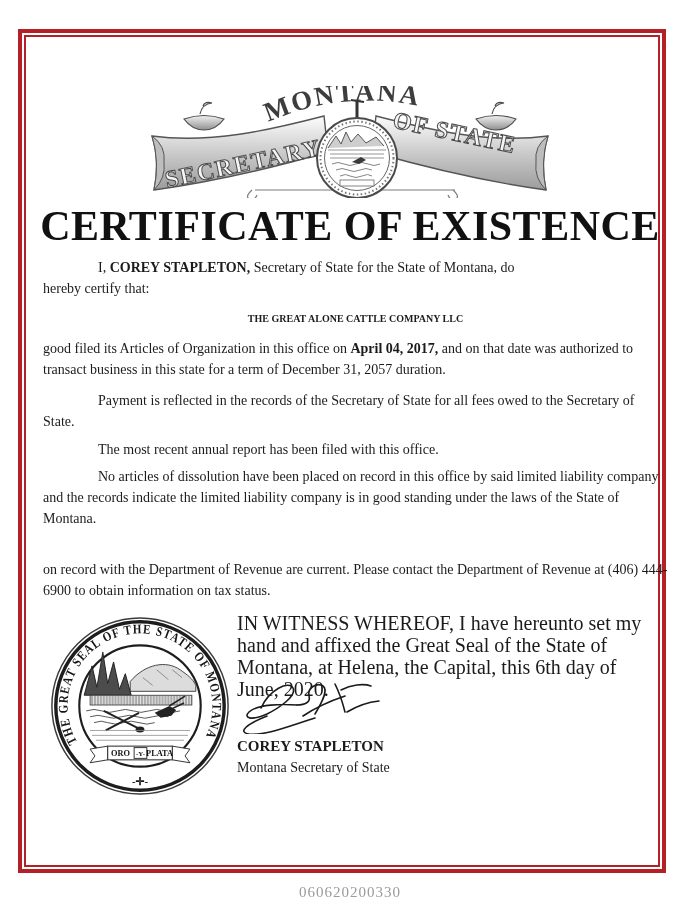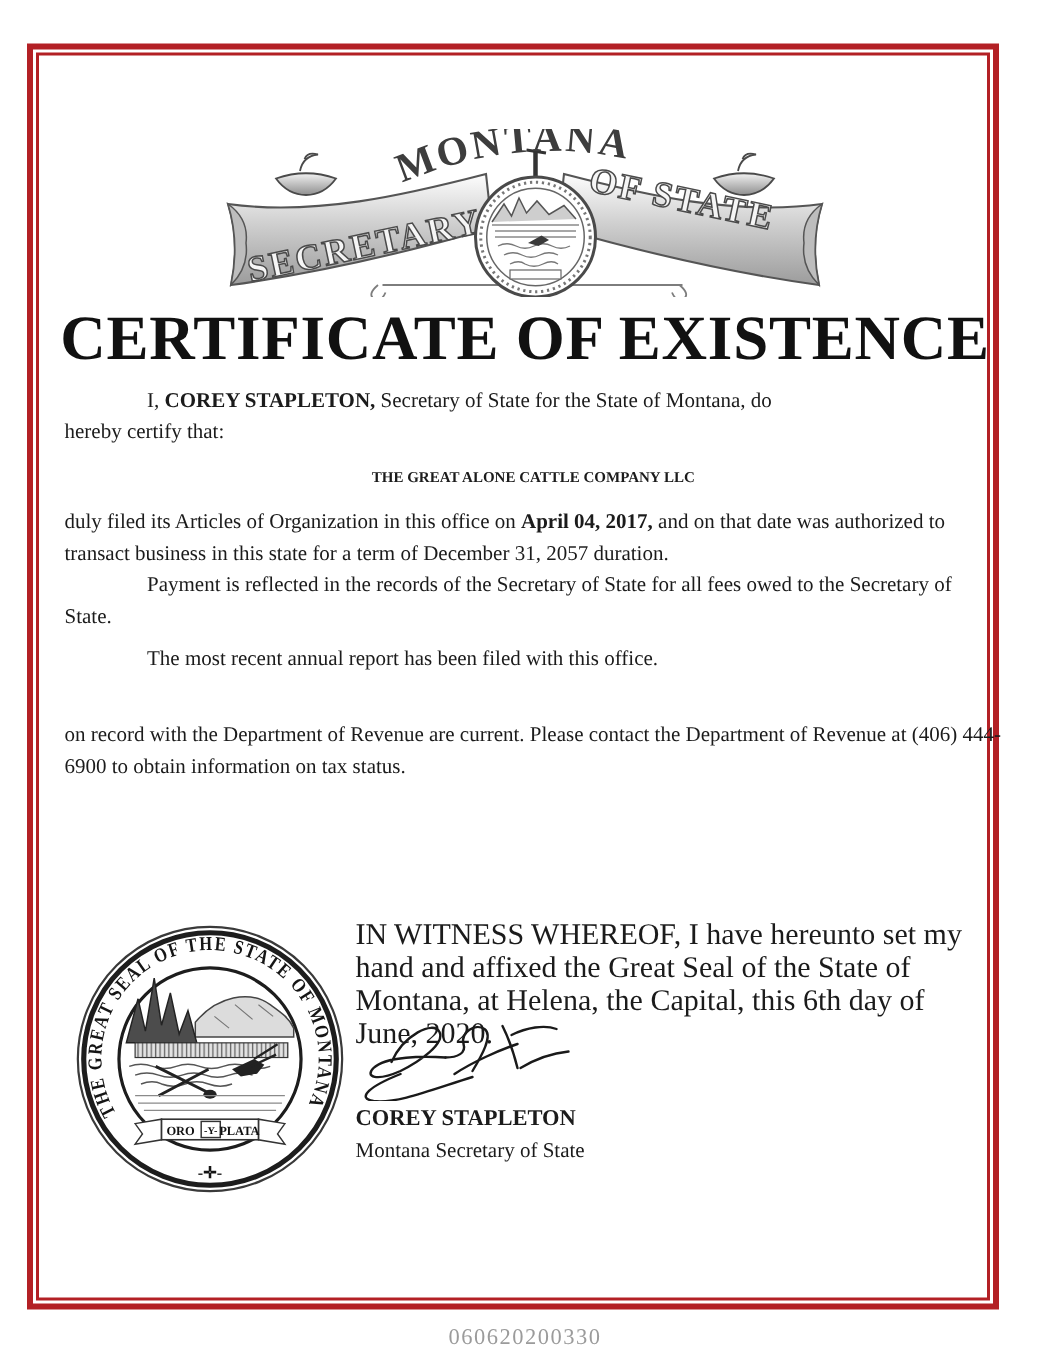--- a/index.html
+++ b/index.html
@@ -22,21 +22,21 @@
     font-size:42px;font-weight:bold;letter-spacing:0.5px;color:#111;
   }
   .body-text{
     position:absolute;left:43px;right:32px;top:257px;
     font-size:14px;line-height:21px;
   }
   .body-text p{margin:0;}
   .indent{text-indent:55px;}
   p.company{text-align:center;font-weight:bold;margin-top:9px;font-size:10px;}
   p.filed{margin-top:9px;}
-  p.payment{}
+  p.payment{margin-top:10px;}
   p.annual{margin-top:7px;}
   p.dissolution{margin-top:6px;}
   p.tax{margin-top:9px;}
   b{font-weight:bold;}
   .witness{
     position:absolute;left:237px;top:612px;width:422px;margin:0;
     font-size:20px;line-height:22px;
   }
   .signature-svg{position:absolute;left:237px;top:676px;width:158px;height:58px;}
   .signer{position:absolute;left:237px;top:736px;font-size:14px;line-height:21px;}
@@ -120,26 +120,27 @@
     </text>
   </svg>
 
   <h1 class="doc-title">CERTIFICATE OF EXISTENCE</h1>
 
   <div class="body-text">
     <p class="intro indent"><span>I, </span><b>COREY STAPLETON,</b><span> Secretary of State for the State of Montana, do</span><br><span>hereby certify that:</span></p>
 
     <p class="company">THE GREAT ALONE CATTLE COMPANY LLC</p>
 
-    <p class="filed"><span>duly filed its Articles of Organization in this office on </span><b>April 04, 2017,</b><span> and on that date was authorized to transact business in this state for a term of December 31, 2057 duration.</span></p>
+    <p class="filed"><span>good filed its Articles of Organization in this office on </span><b>April 04, 2017,</b><span> and on that date was authorized to transact business in this state for a term of December 31, 2057 duration.</span></p>
 
     <p class="payment indent">Payment is reflected in the records of the Secretary of State for all fees owed to the Secretary of State.</p>
 
     <p class="annual indent">The most recent annual report has been filed with this office.</p>
 
+    <p class="dissolution indent">No articles of dissolution have been placed on record in this office by said limited liability company and the records indicate the limited liability company is in good standing under the laws of the State of Montana.</p>
 
     <p class="tax indent"><br><span>on record with the Department of Revenue are current. Please contact the Department of Revenue at (406) 444-6900 to obtain information on tax status.</span></p>
   </div>
 
   <svg class="seal-svg" viewBox="0 0 190 190" xmlns="http://www.w3.org/2000/svg">
     <defs>
       <pattern id="vhatch" width="3" height="10" patternUnits="userSpaceOnUse">
         <rect width="3" height="10" fill="#e3e3e3"></rect>
         <line x1="1" y1="0" x2="1" y2="10" stroke="#666" stroke-width="0.9"></line>
       </pattern>

